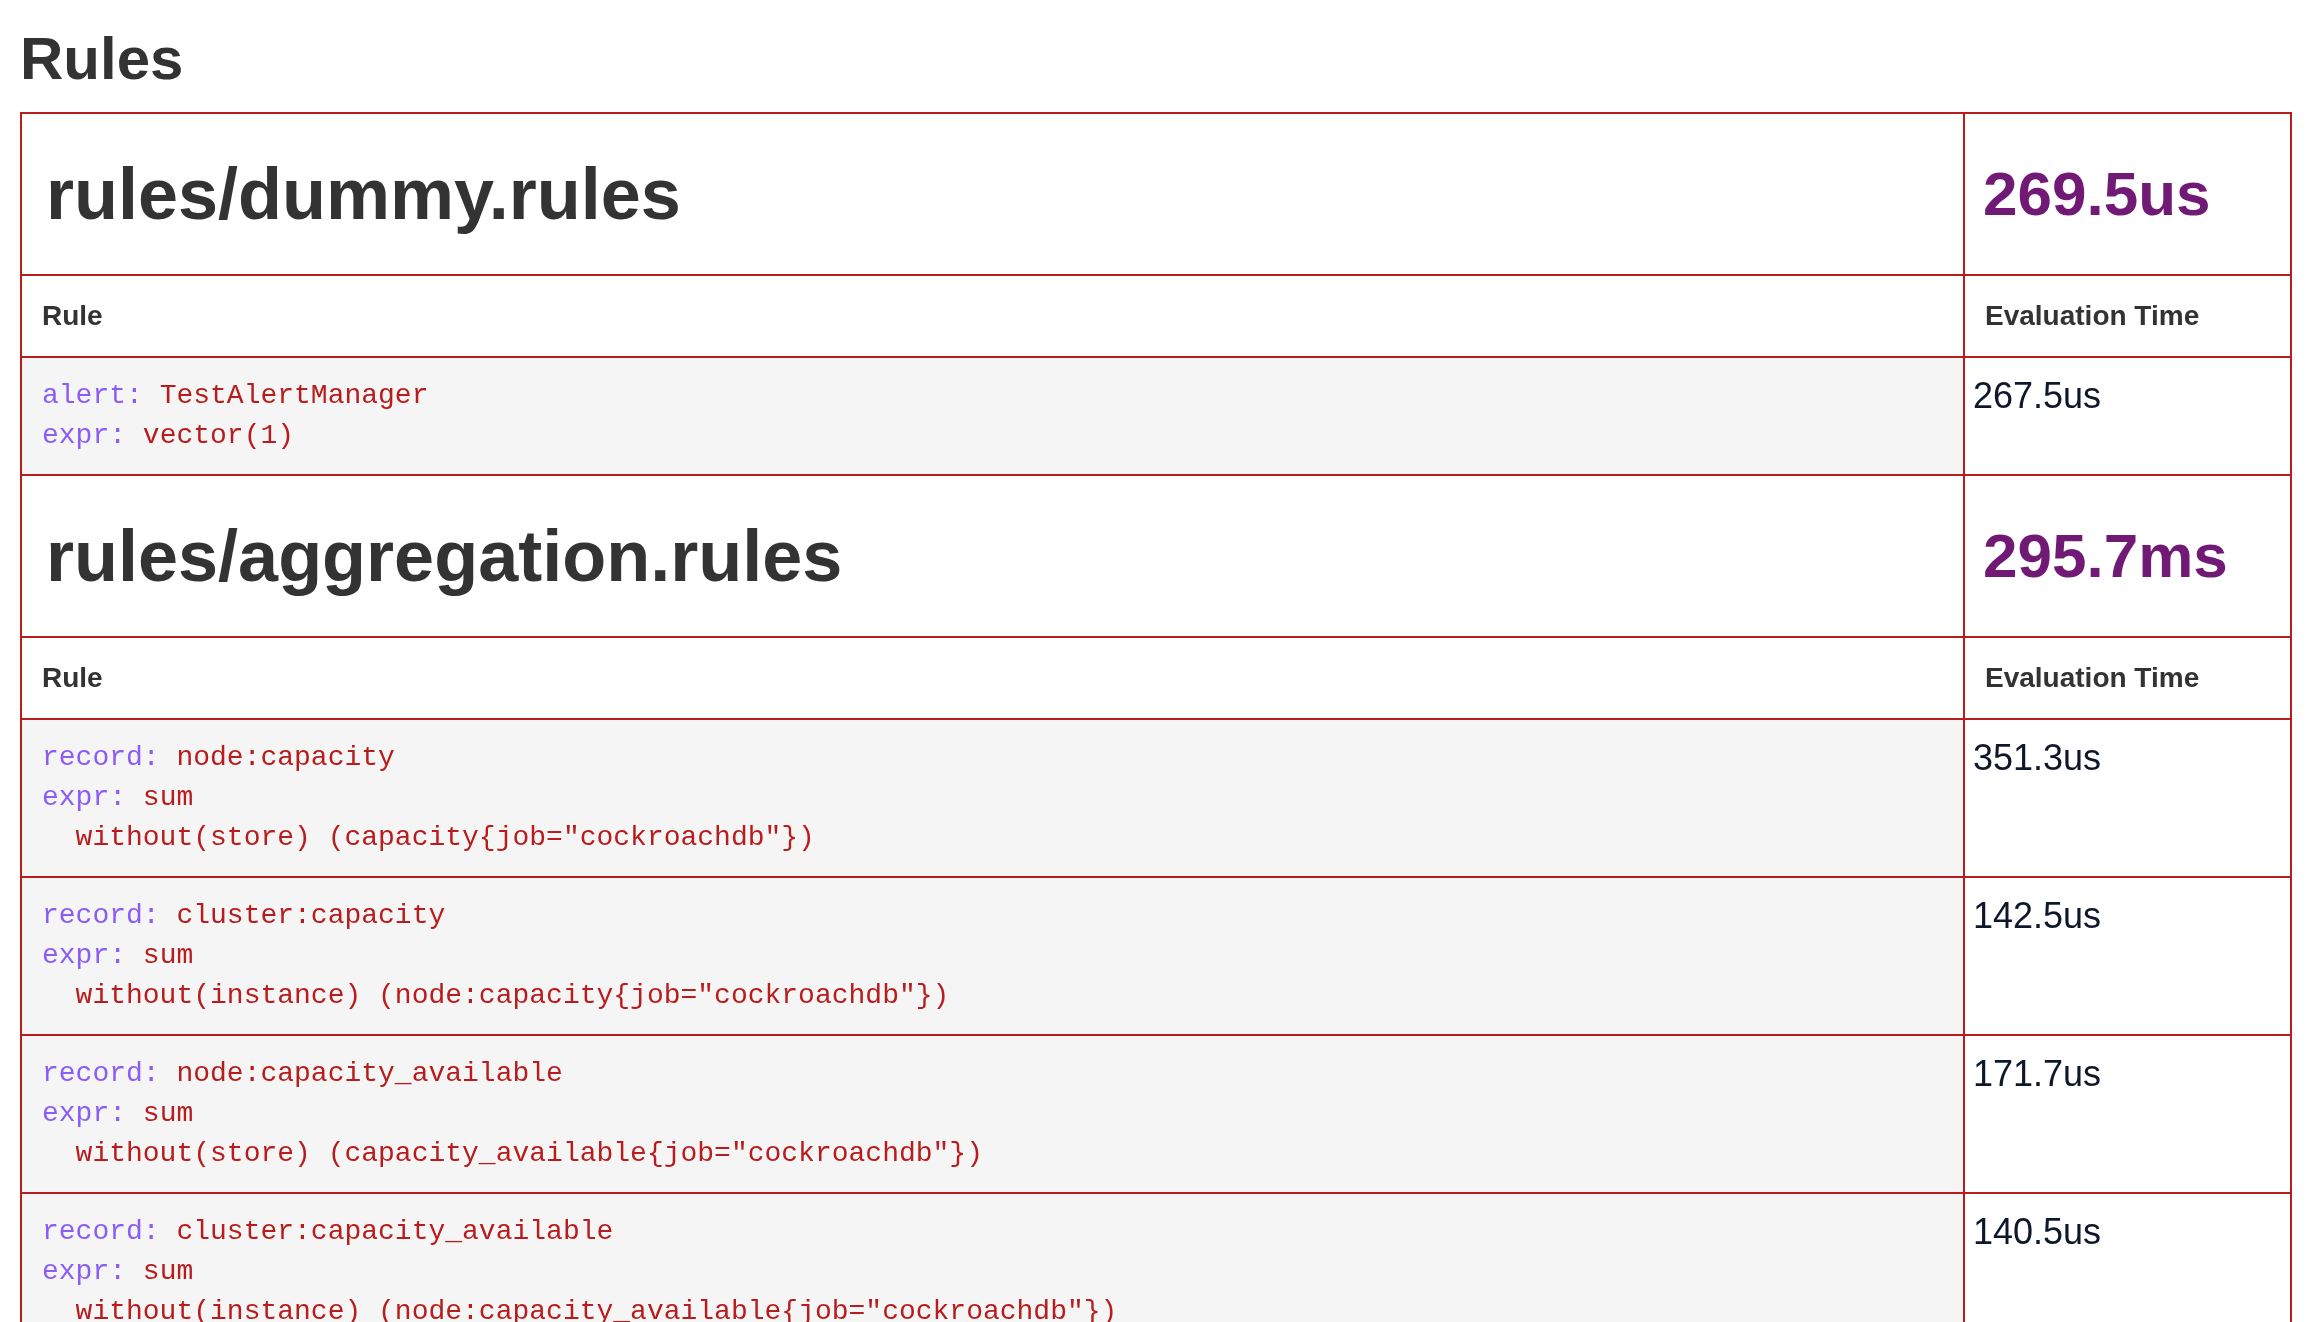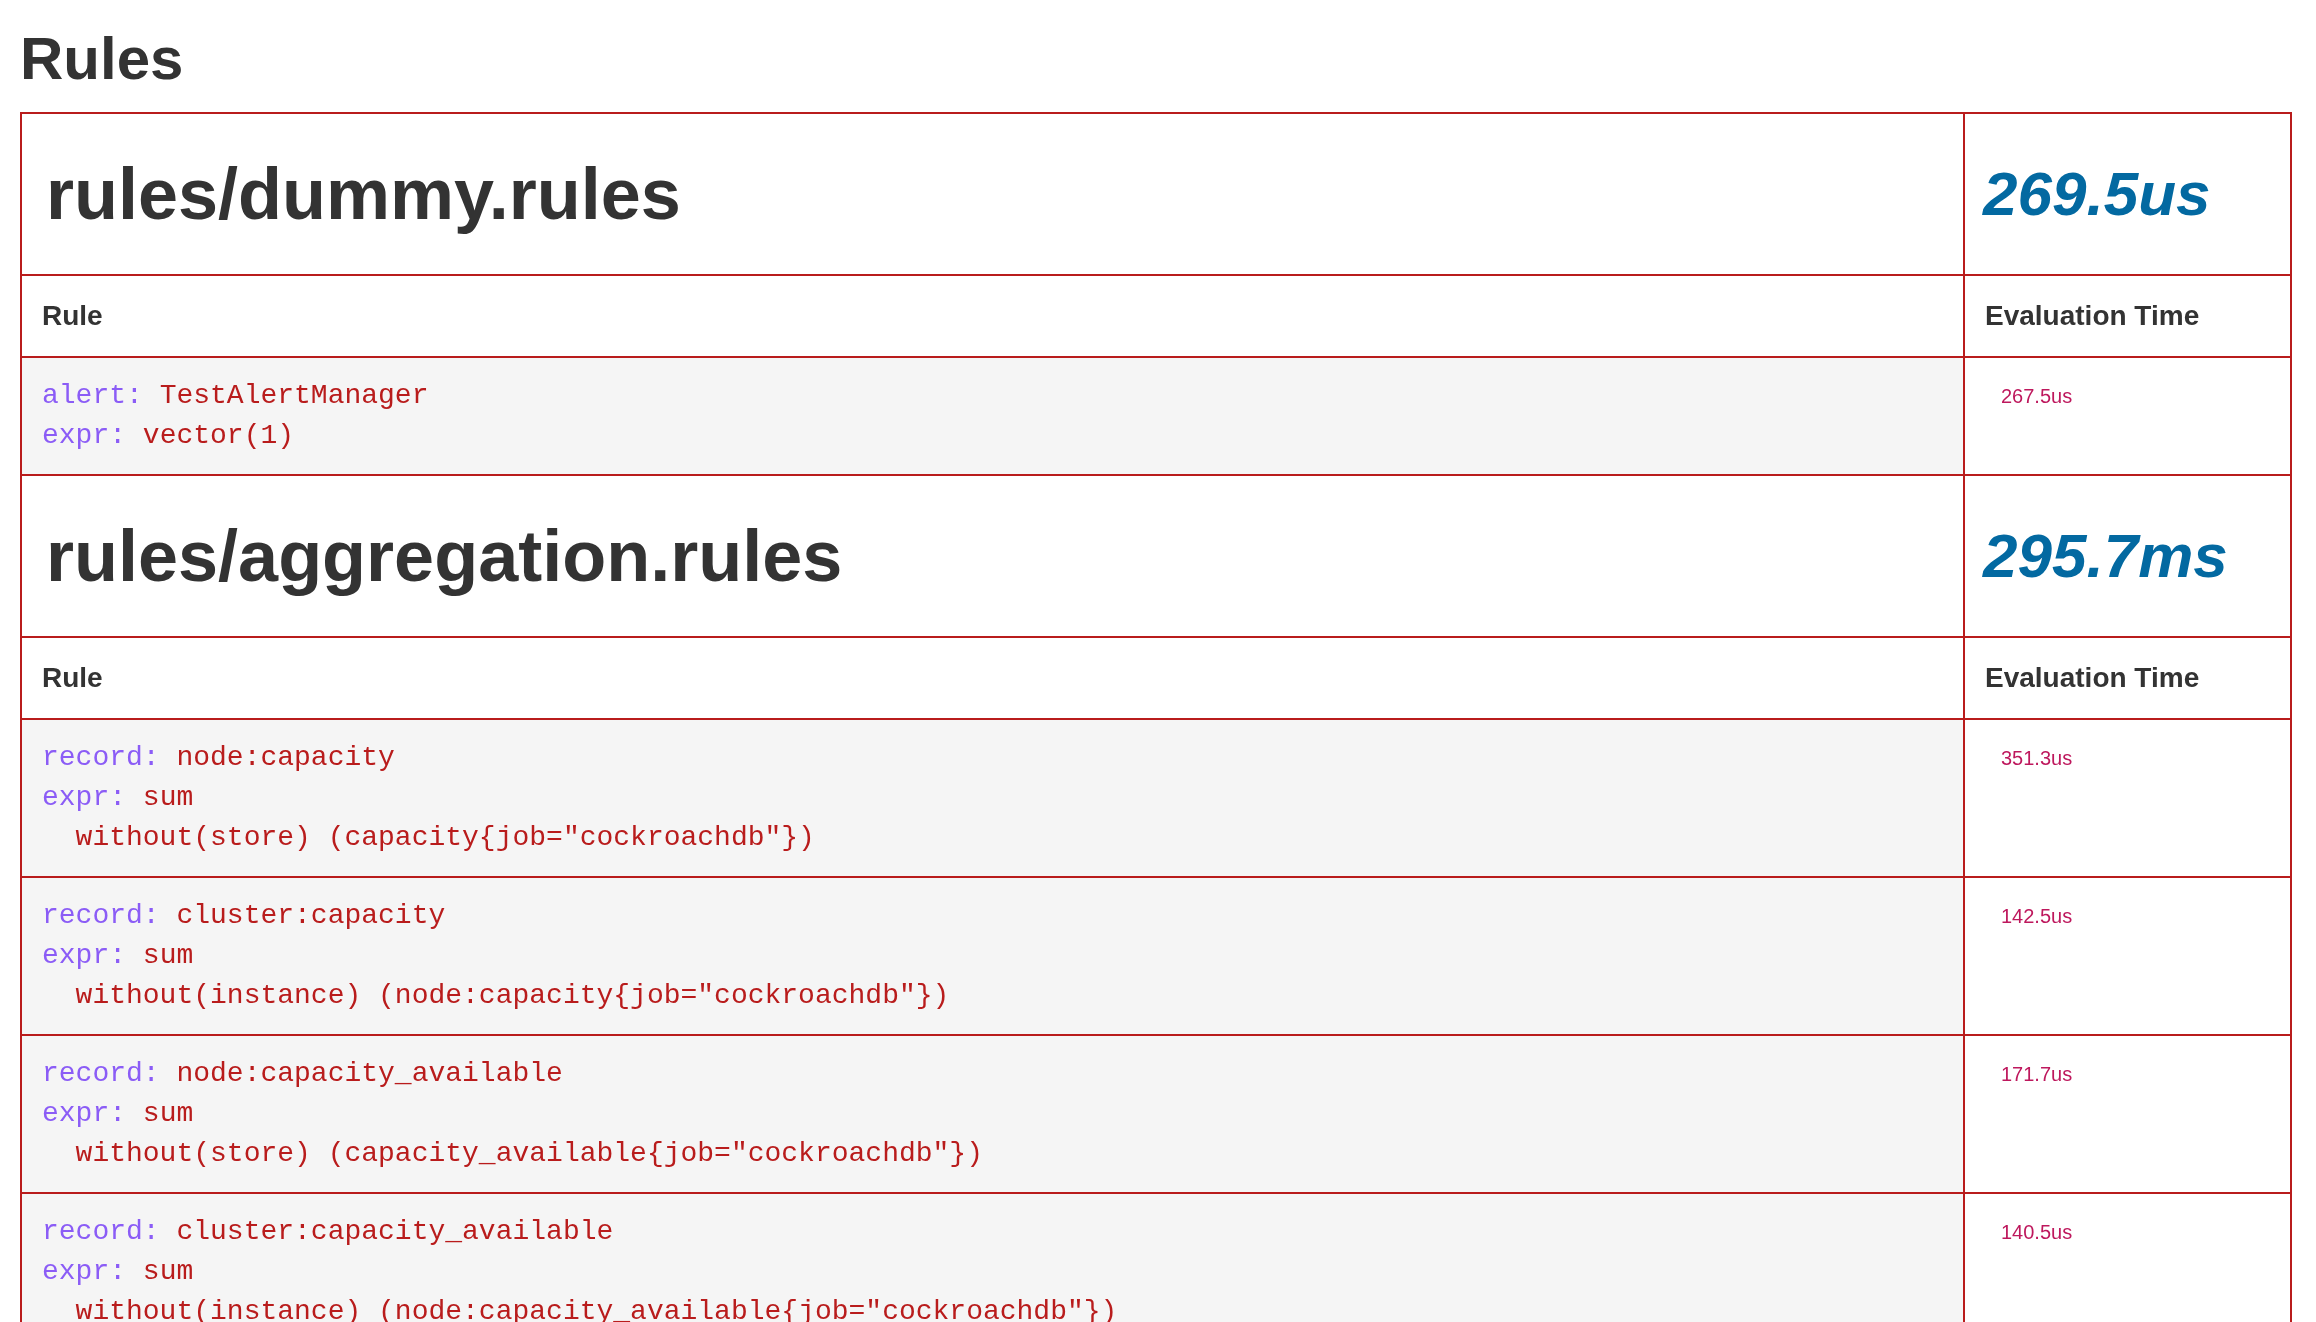--- a/index.html
+++ b/index.html
@@ -44,23 +44,22 @@
   }
   .group-time-cell {
     padding: 40px 0 40px 18px;
     vertical-align: middle;
   }
   .group-time {
     font-size: 62px;
     font-weight: bold;
     line-height: 80px;
     margin: 0;
-    color: #0369a1;
+    color: #701a75;
     white-space: nowrap;
-    font-style: italic;
   }
   
   th.col-th {
     text-align: left;
     font-size: 28px;
     font-weight: bold;
     color: #333333;
     padding: 20px 0 20px 20px;
     line-height: 40px;
     background: #ffffff;
@@ -84,24 +83,24 @@
   .code-key {
     color: #8b5cf6;
   }
   a.rule-link {
     color: #b91c1c;
     text-decoration: none;
     cursor: pointer;
   }
   td.time-cell {
     vertical-align: top;
-    padding: 18px 0 18px 36px;
-    font-size: 20px;
+    padding: 18px 0 18px 8px;
+    font-size: 36px;
     line-height: 40px;
-    color: #be185d;
+    color: #0f172a;
     background: #ffffff;
   }
 </style>
 </head>
 <body>
 
 <h1 class="page-title">Rules</h1>
 
 <table class="rules-table">
   <colgroup>

